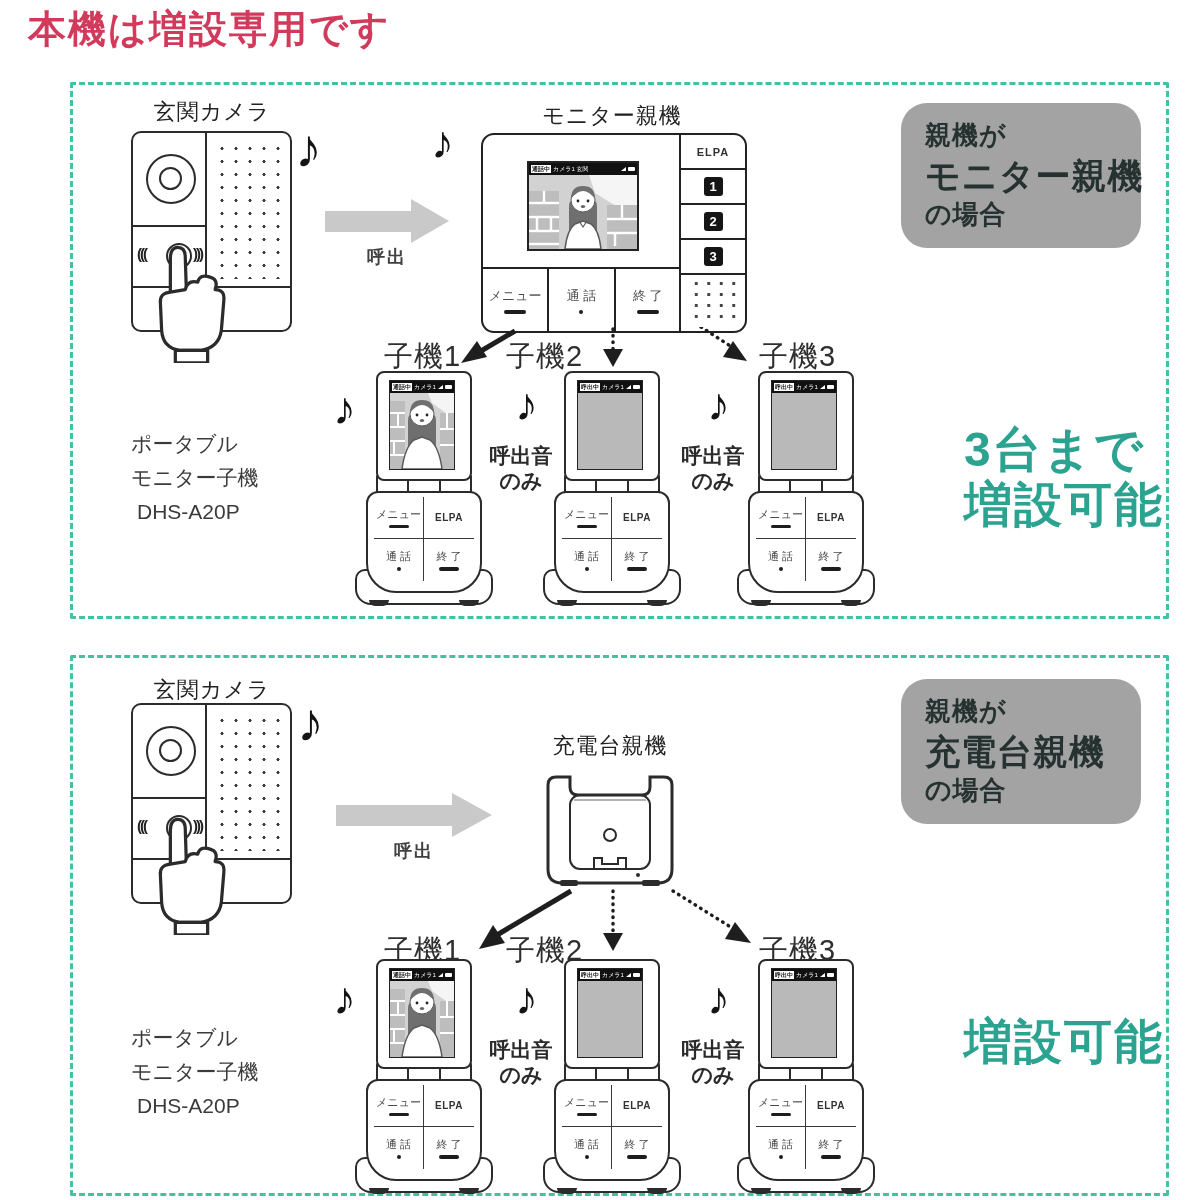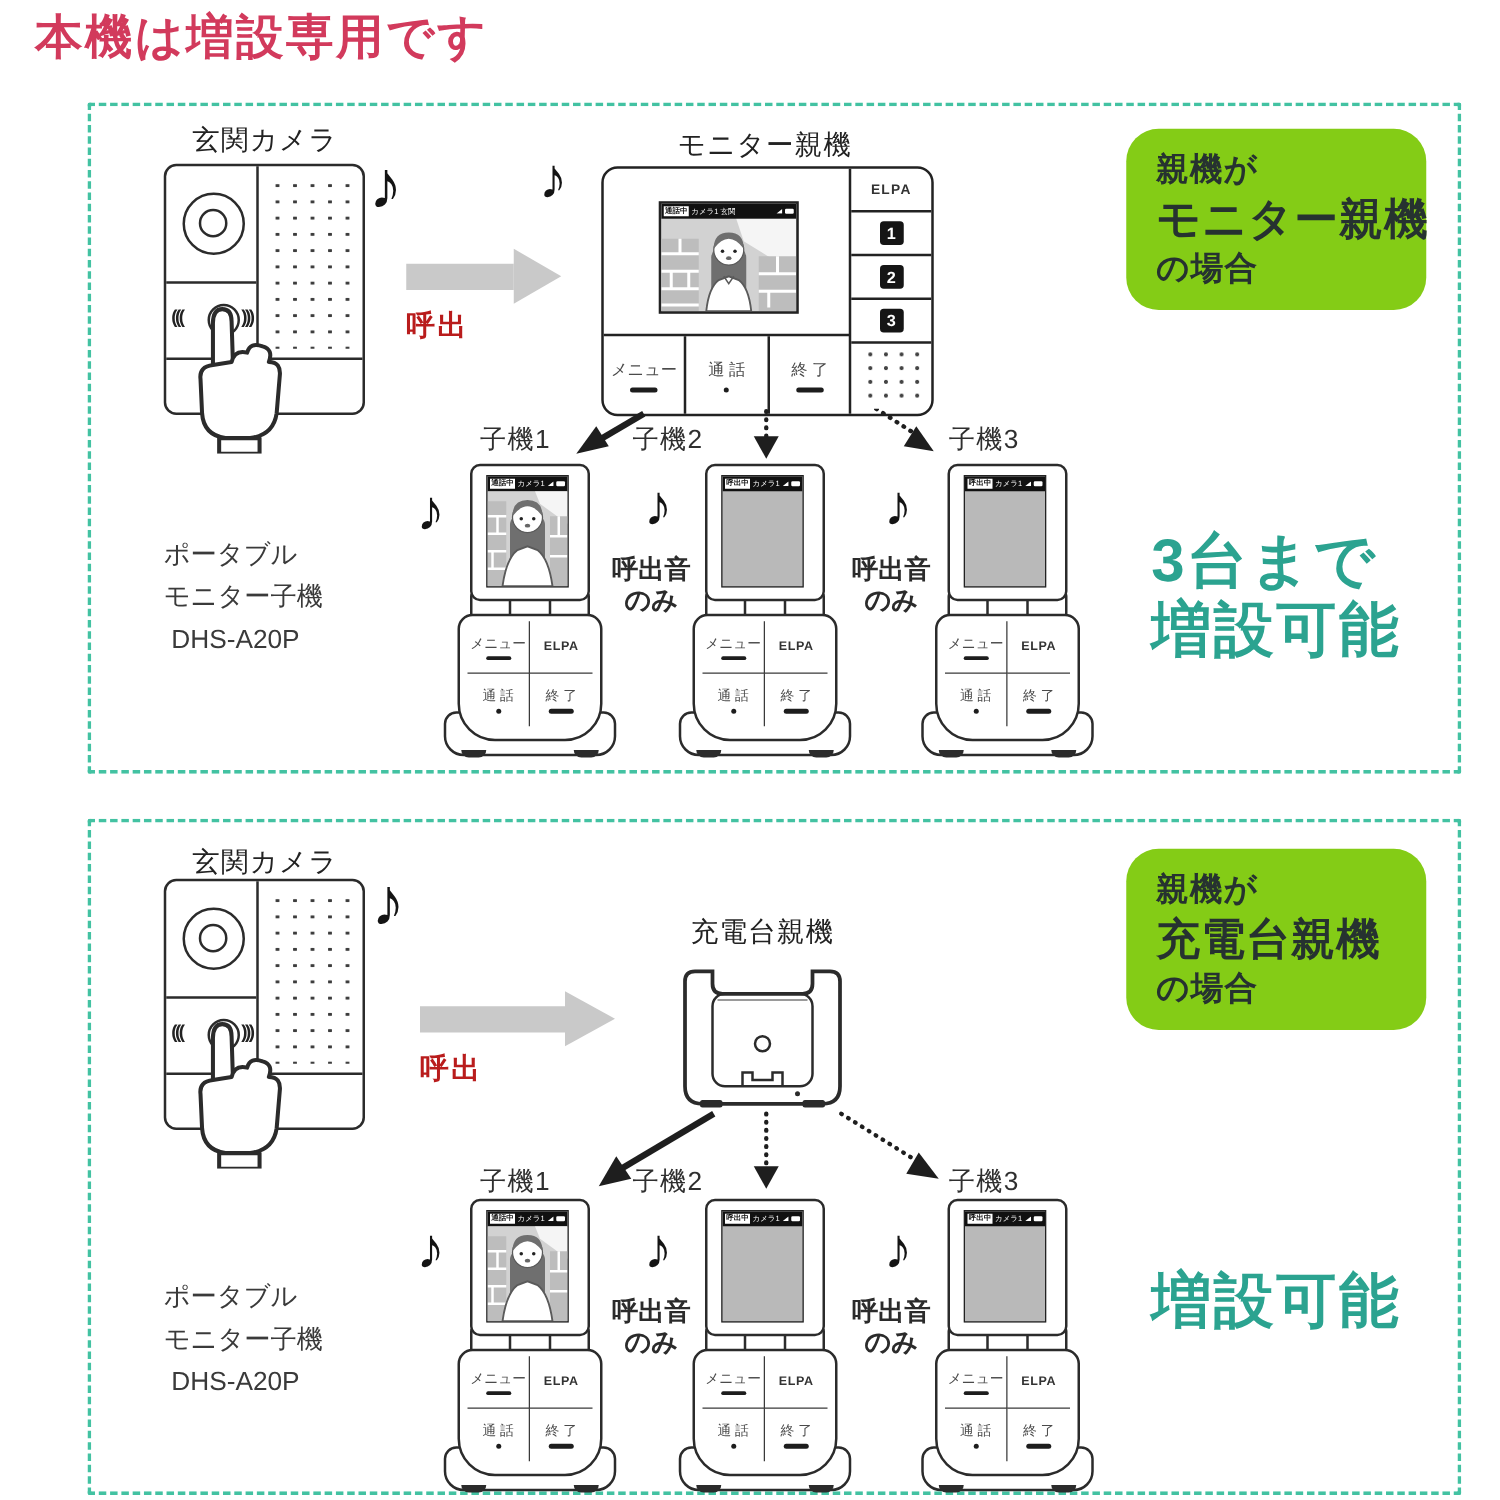--- a/index.html
+++ b/index.html
@@ -7,21 +7,21 @@
        font-family:"Liberation Sans","DejaVu Sans",sans-serif;color:#2b2b2b;}
   .abs{position:absolute;}
   .page-title{left:28px;top:4px;font-size:38px;font-weight:900;color:#d23a5c;letter-spacing:2px;}
   .sec{border:3px dashed #43c2a2;border-radius:2px;}
   .devlabel{font-size:22px;color:#222;text-align:center;letter-spacing:1px;}
   .note{color:#141414;line-height:1;}
   
   .gar{display:flex;align-items:center;height:44px;}
   .gar .shaft{height:21px;background:#c9c9c9;}
   .gar .head{width:0;height:0;border-top:22px solid transparent;border-bottom:22px solid transparent;}
-  .gar-lbl{font-size:23px;font-weight:bold;color:#b91c1c;text-align:left;letter-spacing:2px;}
+  .gar-lbl{font-size:18px;font-weight:bold;color:#404040;text-align:center;letter-spacing:2px;}
   
   .camera{width:157px;height:197px;border:2.5px solid #2b2b2b;border-radius:10px;background:#fff;}
   .cam-v{position:absolute;left:72px;top:0;height:153px;border-left:2px solid #2b2b2b;}
   .cam-h1{position:absolute;left:0;top:92px;width:72px;border-top:2px solid #2b2b2b;}
   .cam-h2{position:absolute;left:0;top:153px;width:100%;border-top:2px solid #2b2b2b;}
   .lens{position:absolute;left:13px;top:21px;width:46px;height:46px;border:2.5px solid #2b2b2b;border-radius:50%;}
   .lens i{position:absolute;left:11px;top:11px;width:19px;height:19px;border:2.5px solid #2b2b2b;border-radius:50%;}
   .cam-grid{position:absolute;left:82px;top:9px;width:68px;height:137px;
     background:radial-gradient(#3c3c3c 1.4px,transparent 1.7px);background-size:14px 13px;}
   .cam-btn{position:absolute;left:33px;top:110px;width:22px;height:22px;border:2.5px solid #2b2b2b;border-radius:50%;background:#fff;}
@@ -68,26 +68,26 @@
   .hk .bar{width:20px;height:3.5px;}
   .hbrand{font-size:10px;font-weight:bold;letter-spacing:.5px;color:#333;}
   .hs-hinge{position:absolute;left:10px;top:103px;width:92px;height:17px;border:2px solid #2b2b2b;border-radius:3px;background:#fff;display:flex;z-index:0;}
   .hs-hinge i{flex:1;border-right:2px solid #2b2b2b;}
   .hs-hinge i:last-child{border-right:none;}
   .hs-screenunit{position:absolute;left:10px;top:0;width:92px;height:106px;border:2.5px solid #2b2b2b;border-radius:8px;background:#fff;z-index:2;}
   .hs-screen{position:absolute;left:11px;top:7px;width:64px;height:88px;border:1.5px solid #222;background:#b9b9b9;
     display:flex;flex-direction:column;overflow:hidden;}
   .hs-body{flex:1;}
   
-  .badge{background:#84cc16;border-radius:26px;padding:16px 24px;color:#263230;}
+  .badge{background:#a3a3a3;border-radius:26px;padding:16px 24px;color:#263230;}
   .badge .b-sm{font-size:26px;font-weight:900;line-height:1.3;letter-spacing:1px;}
   .badge .b-lg{font-size:35px;font-weight:900;line-height:1.3;letter-spacing:1px;white-space:nowrap;}
-  .cap{color:#2ba390;font-weight:900;font-size:48px;line-height:1.14;letter-spacing:2px;}
+  .cap{color:#2ba390;font-weight:900;font-size:48px;line-height:1.14;letter-spacing:2px;margin-left:43px;}
   .product{font-size:21px;color:#3a3a3a;line-height:34px;}
-  .kolabel{font-size:21px;color:#2f2f2f;letter-spacing:1px;}
+  .kolabel{font-size:29px;color:#2f2f2f;letter-spacing:1px;}
   .ring{width:80px;text-align:center;font-size:21px;font-weight:bold;color:#2b2b2b;line-height:25px;}
 </style>
 </head>
 <body>
 
 <svg width="0" height="0" style="position:absolute" aria-hidden="true">
 <defs>
 <symbol id="scene-land" viewBox="0 0 108 74">
   <rect width="108" height="74" fill="#d2d2d2"></rect>
   <polygon points="60,0 108,0 108,44 66,18" fill="#f5f5f5"></polygon>

